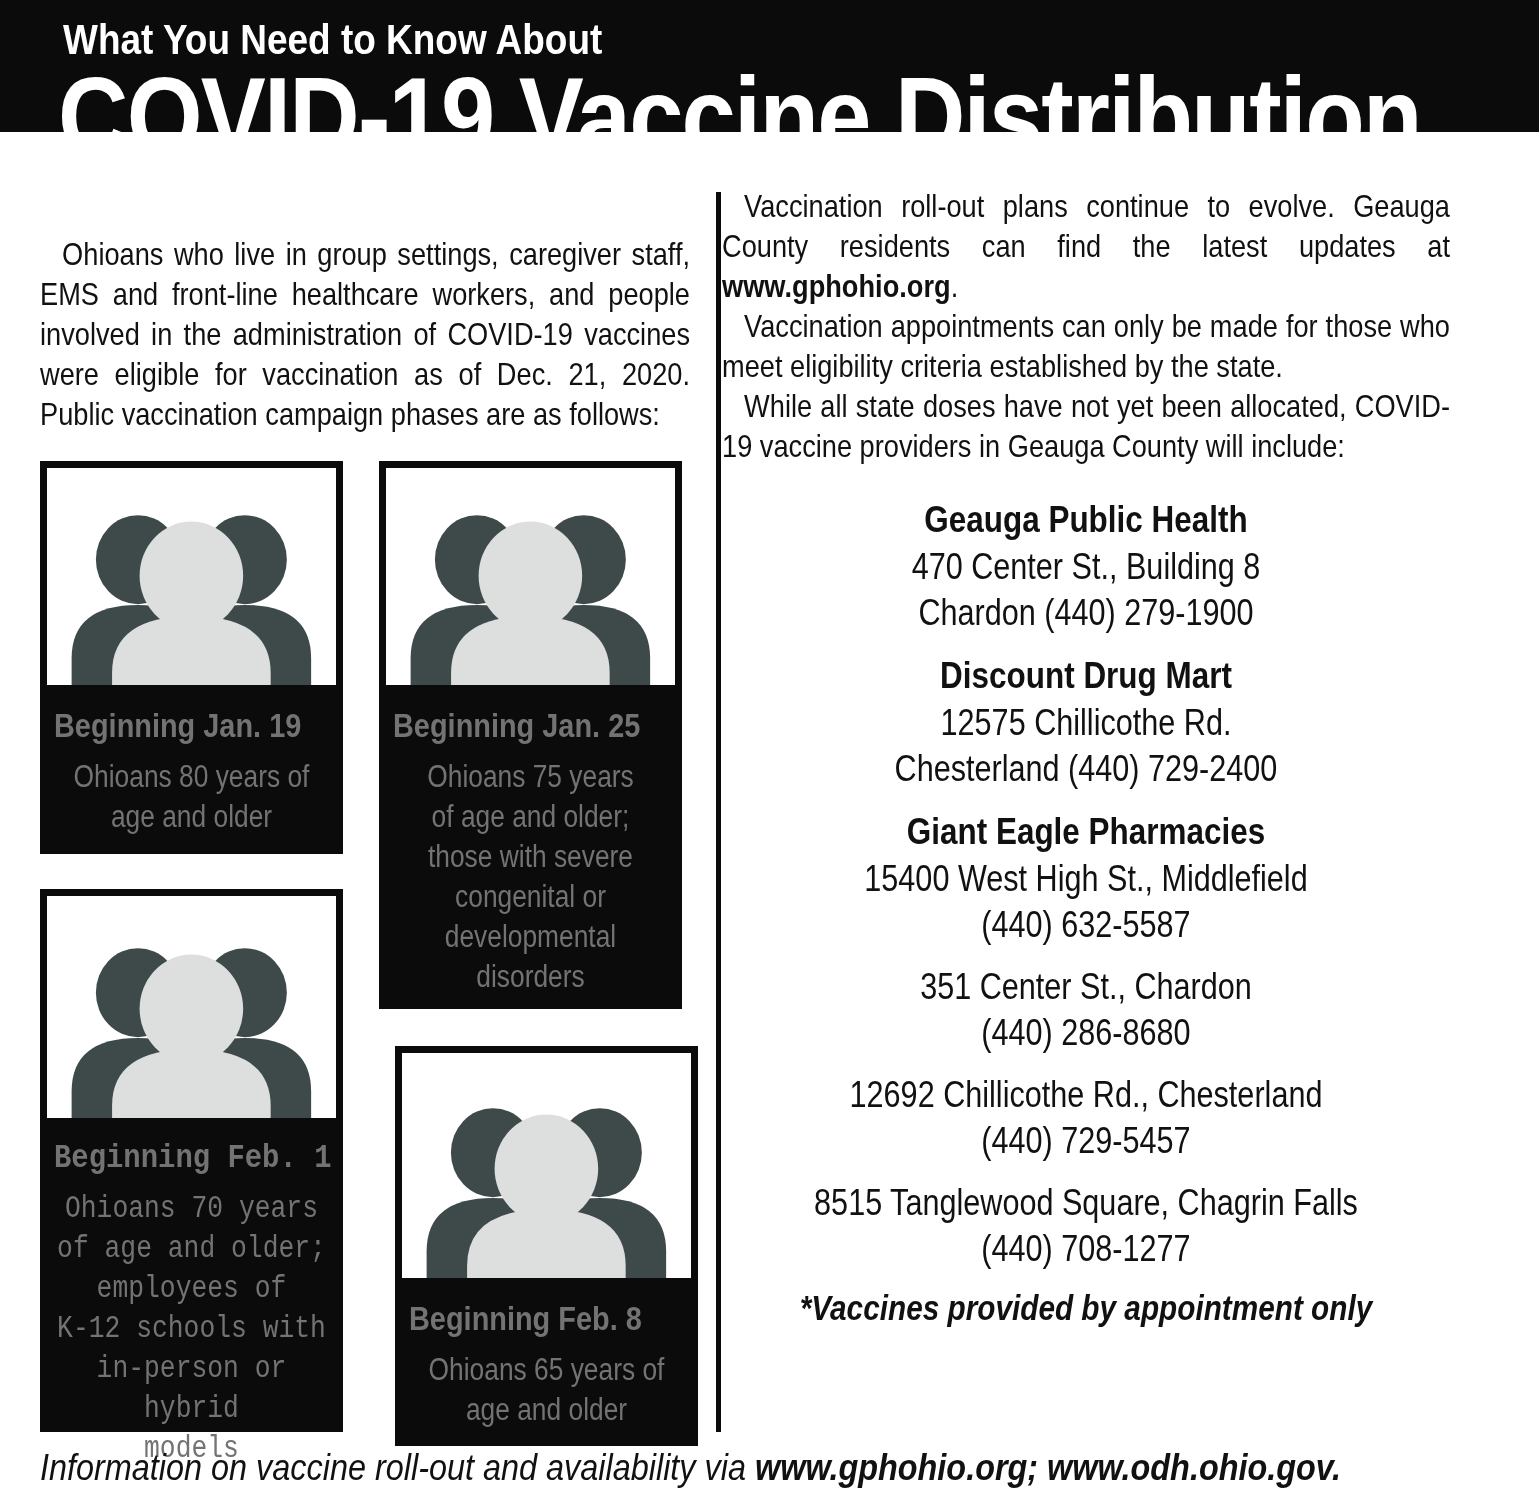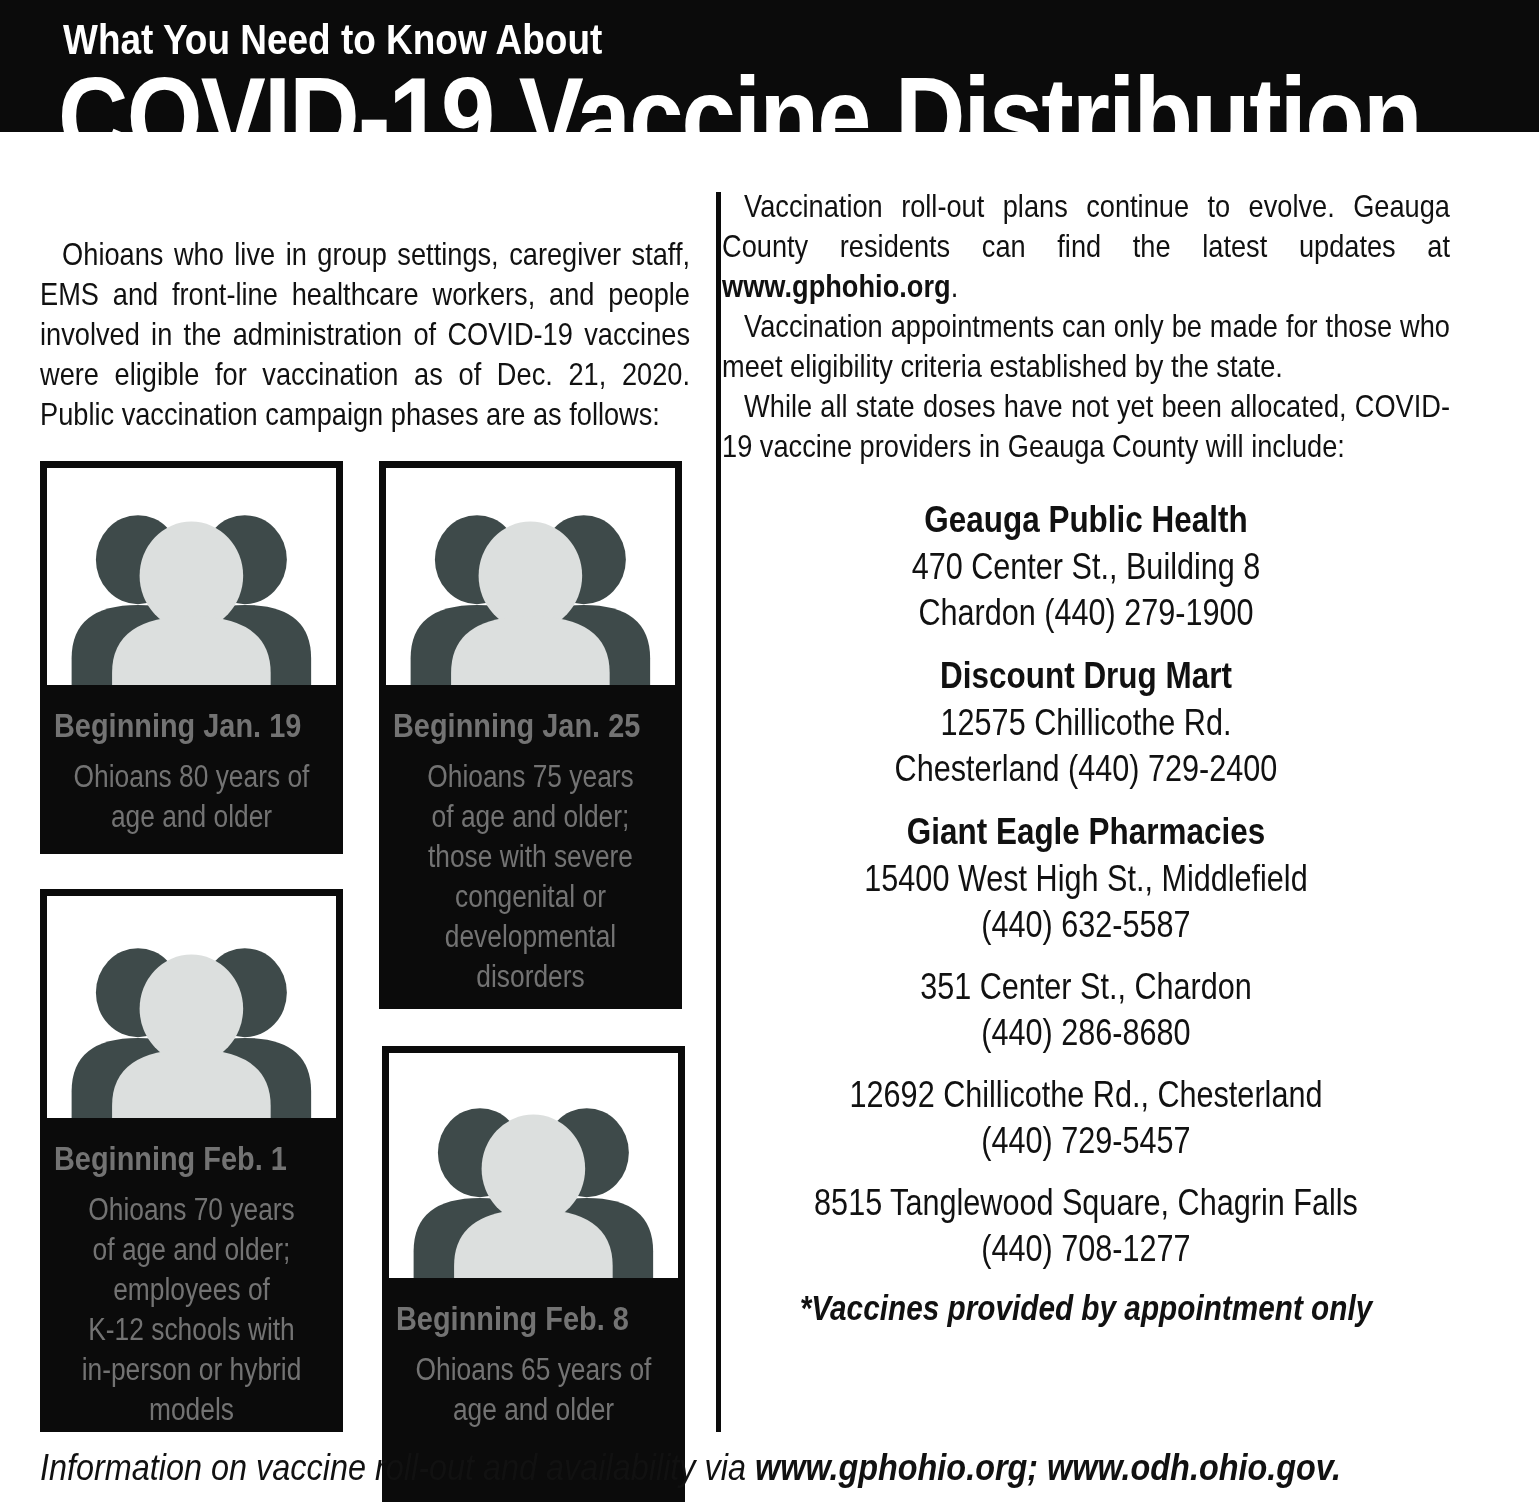--- a/index.html
+++ b/index.html
@@ -44,22 +44,22 @@
   .pgroup{margin-bottom:16px;}
   .pname{font-size:37px;font-weight:bold;line-height:48px;}
   .pname:empty{display:none;}
   .pline{font-size:36px;line-height:46px;}
   .note{margin-top:8px;text-align:center;font-size:35px;font-style:italic;font-weight:bold;}
 
   
   .pbox{position:absolute;background:var(--ink);color:#737373;}
   #box1{left:40px;top:461px;width:303px;height:393px;}
   #box2{left:379px;top:461px;width:303px;height:548px;}
-  #box3{left:40px;top:889px;width:303px;height:543px;}
-  #box4{left:382px;top:1046px;width:303px;height:456px;}
+  #box3{left:40px;top:889px;width:303px;height:543px;font-family:Liberation Mono, monospace;}
+  #box4{left:395px;top:1046px;width:303px;height:400px;}
   .photo{
     margin:7px;background:#fff;overflow:hidden;
     display:flex;align-items:flex-end;justify-content:center;
   }
   #box1 .photo{height:217px;}
   #box2 .photo{height:217px;}
   #box3 .photo{height:222px;}
   #box4 .photo{height:225px;}
   .photo svg{width:84%;display:block;}
   .caption{padding:14px 14px 0;}

